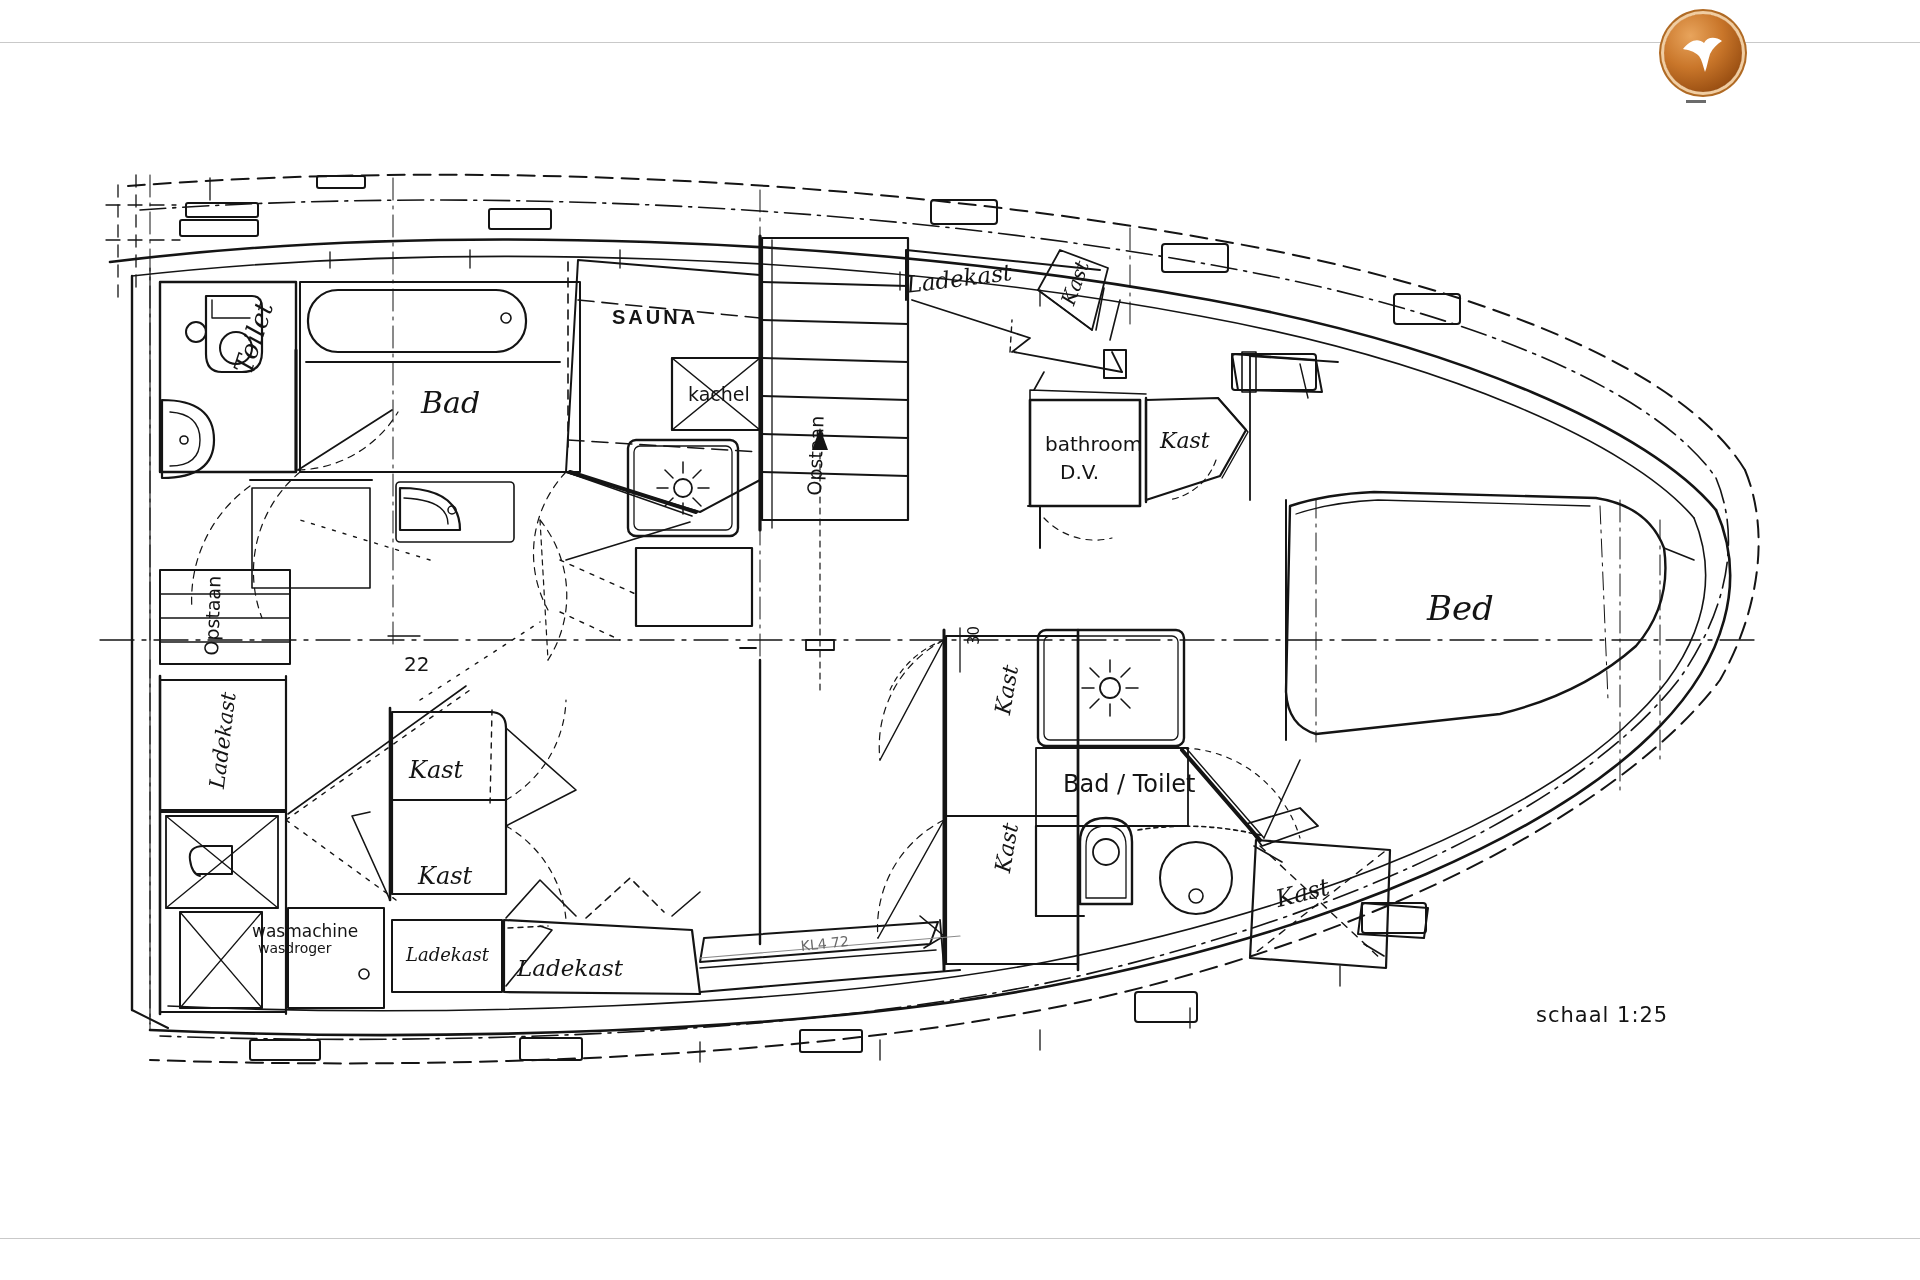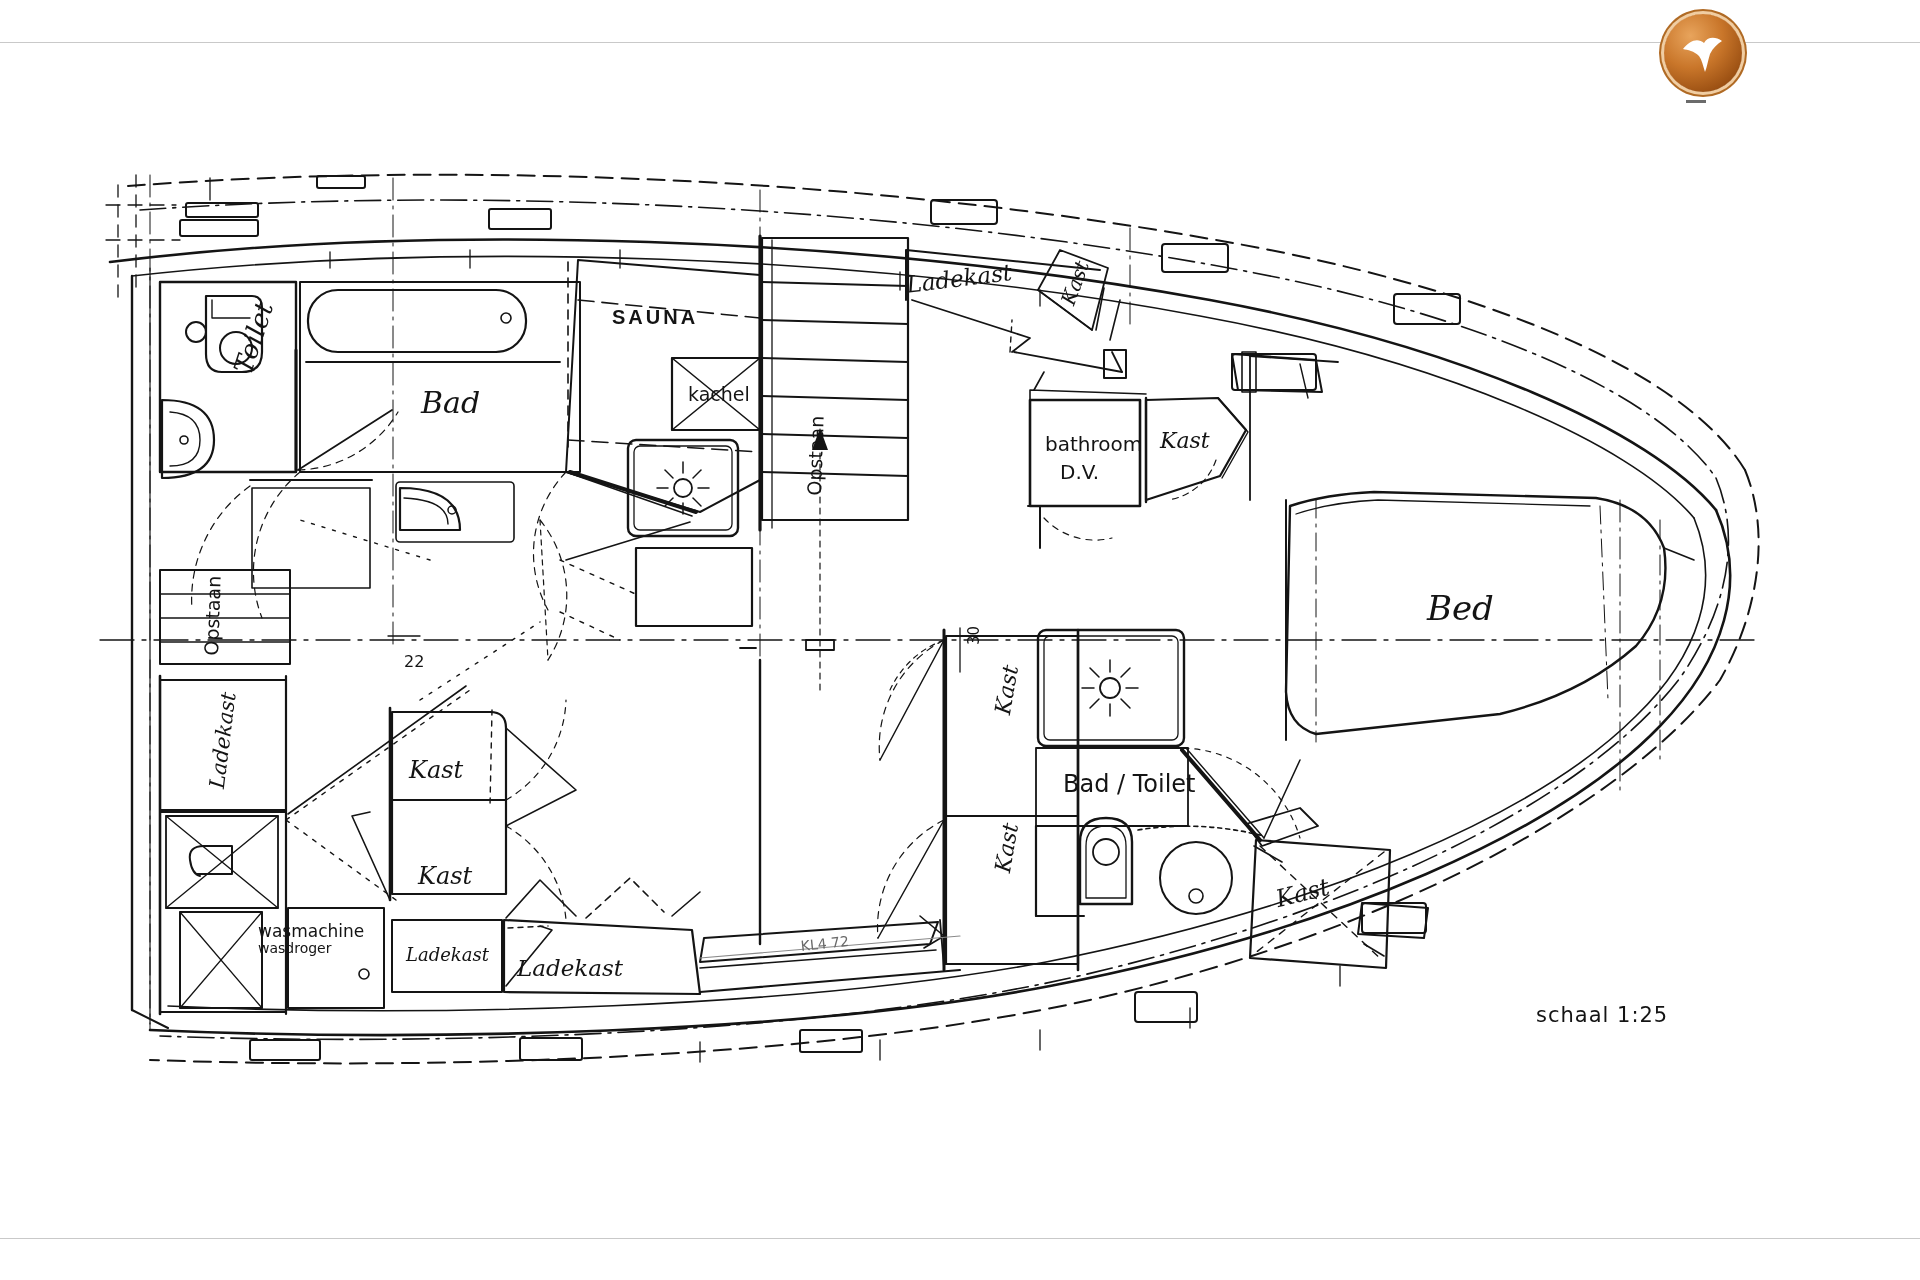--- a/index.html
+++ b/index.html
@@ -52,23 +52,23 @@
   .l-bed      {left:1394px;top:588px; font-size:34px;margin-left:33px;}
   .l-kastmidA {left:990px; top:712px; font-size:22px; transform:rotate(-80deg); transform-origin:left top;}
   .l-kastmidB {left:990px; top:870px; font-size:22px; transform:rotate(-80deg); transform-origin:left top;}
   .l-badtoilet{left:1063px;top:770px; font-size:24px;}
   .l-kast-br  {left:1273px;top:886px; font-size:24px; transform:rotate(-14deg); transform-origin:left top;}
   .l-ladekastL{left:205px; top:787px; font-size:21px; transform:rotate(-83deg); transform-origin:left top;}
   .l-kastL1   {left:409px; top:756px; font-size:24px;}
   .l-kastL2   {left:418px; top:862px; font-size:24px;}
   .l-ladekast2{left:406px; top:944px; font-size:18px;}
   .l-ladekast3{left:517px; top:955px; font-size:23px;}
-  .l-wasm     {left:258px; top:921px; font-size:17px;}
+  .l-wasm     {left:252px; top:921px; font-size:17px;}
   .l-wasd     {left:258px; top:940px; font-size:14px;}
-  .l-dim22    {left:404px; top:652px; font-size:16px;}
+  .l-dim22    {left:404px; top:652px; font-size:20px;}
   .l-dim30    {left:965px; top:645px; font-size:15px; transform:rotate(-90deg); transform-origin:left top;}
   .l-kl4      {left:800px; top:938px; font-size:14px; color:#6a6a6a; transform:rotate(-6deg); transform-origin:left top;}
   .l-schaal   {left:1536px;top:1003px;font-size:21px; letter-spacing:1px;}
   .l-caption  {left:282px; top:1108px; font-size:40px; letter-spacing:2px;}
 </style>
 </head>
 <body>
 
 <div id="sheet">
 

